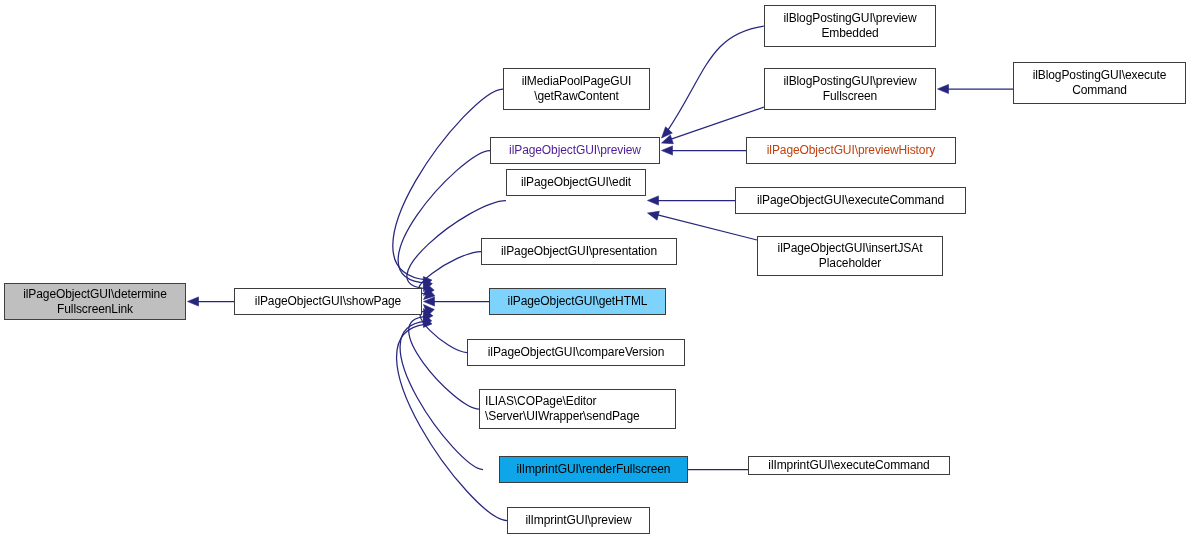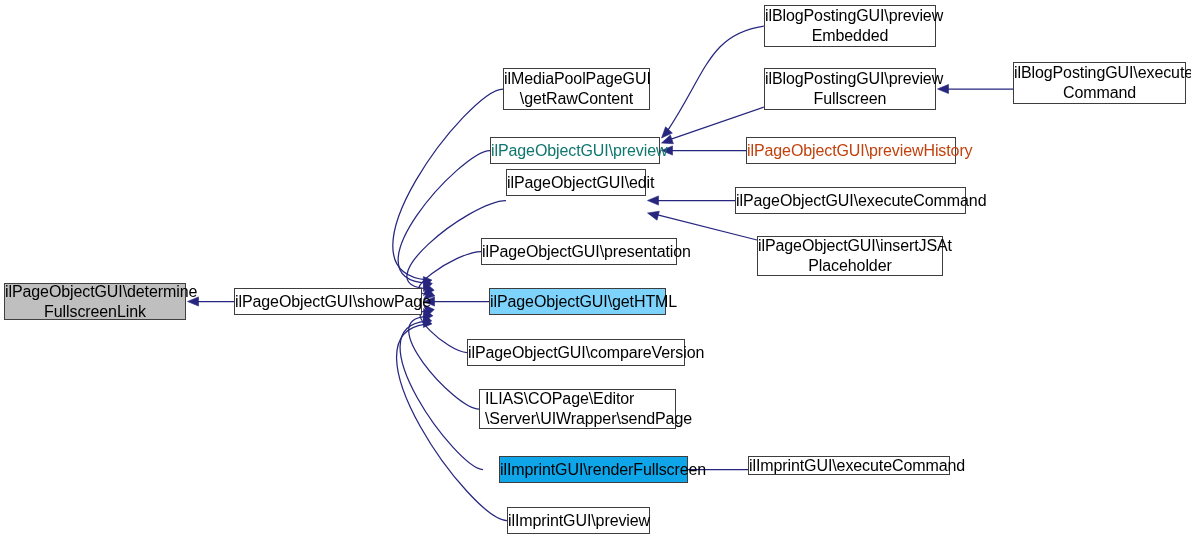--- a/index.html
+++ b/index.html
@@ -12,21 +12,21 @@
   #graph svg{position:absolute;left:0;top:0;width:1191px;height:539px;display:block;}
   .node{
     position:absolute;
     box-sizing:border-box;
     background:#ffffff;
     border:1px solid #3d3d3d;
     display:flex;
     align-items:center;
     justify-content:center;
     text-align:center;
-    font-size:16px;
+    font-size:12px;
     line-height:1.22;
     color:#000000;
     letter-spacing:-0.1px;
     white-space:pre-line;
     z-index:5;
   }
   .node.root{
     background:#bfbfbf;
     border:1px solid #404040;
   }
@@ -76,21 +76,21 @@
       <polygon points="937.5,89 948.5,93.6 948.5,84.4" fill="#26267f" stroke="#26267f" stroke-width="0.6"></polygon>
       <path d="M 748 469.5 L 683 469.5" fill="none" stroke="#26267f" stroke-width="1.25"></path>
       <polygon points="673.5,469.5 684.5,474.1 684.5,464.9" fill="#26267f" stroke="#26267f" stroke-width="0.6"></polygon>
     </svg>
   <div id="node-layer">
       <div class="node root" style="left: 4px; top: 283px; width: 182px; height: 37px; border-color: rgb(64, 64, 64); background: rgb(191, 191, 191); color: rgb(0, 0, 0);"><span class="node-label">ilPageObjectGUI\determine
 FullscreenLink</span></div>
       <div class="node" style="left: 234px; top: 288px; width: 188px; height: 27px; border-color: rgb(61, 61, 61); background: rgb(255, 255, 255); color: rgb(0, 0, 0);"><span class="node-label">ilPageObjectGUI\showPage</span></div>
       <div class="node" style="left: 503px; top: 68px; width: 147px; height: 42px; border-color: rgb(61, 61, 61); background: rgb(255, 255, 255); color: rgb(0, 0, 0);"><span class="node-label">ilMediaPoolPageGUI
 \getRawContent</span></div>
-      <div class="node" style="left: 490px; top: 137px; width: 170px; height: 27px; border-color: rgb(61, 61, 61); background: rgb(255, 255, 255); color: #0f766e;"><span class="node-label">ilPageObjectGUI\preview</span></div>
+      <div class="node" style="left: 490px; top: 137px; width: 170px; height: 27px; border-color: rgb(61, 61, 61); background: rgb(255, 255, 255); color: #4c1d95;"><span class="node-label">ilPageObjectGUI\preview</span></div>
       <div class="node" style="left: 506px; top: 169px; width: 140px; height: 27px; border-color: rgb(61, 61, 61); background: rgb(255, 255, 255); color: rgb(0, 0, 0);"><span class="node-label">ilPageObjectGUI\edit</span></div>
       <div class="node" style="left: 481px; top: 238px; width: 196px; height: 27px; border-color: rgb(61, 61, 61); background: rgb(255, 255, 255); color: rgb(0, 0, 0); text-align: center;"><span class="node-label">ilPageObjectGUI\presentation</span></div>
       <div class="node" style="left: 489px; top: 288px; width: 177px; height: 27px; border-color: rgb(61, 61, 61); background: #7dd3fc; color: rgb(0, 0, 0);"><span class="node-label">ilPageObjectGUI\getHTML</span></div>
       <div class="node" style="left: 467px; top: 339px; width: 218px; height: 27px; border-color: rgb(61, 61, 61); background: rgb(255, 255, 255); color: rgb(0, 0, 0);"><span class="node-label">ilPageObjectGUI\compareVersion</span></div>
       <div class="node leftalign" style="left: 479px; top: 389px; width: 197px; height: 40px; border-color: rgb(61, 61, 61); background: rgb(255, 255, 255); color: rgb(0, 0, 0); justify-content: flex-end;"><span class="node-label">ILIAS\COPage\Editor
 \Server\UIWrapper\sendPage</span></div>
       <div class="node" style="left: 483px; top: 456px; width: 189px; height: 27px; border-color: rgb(61, 61, 61); background: #0ea5e9; color: rgb(0, 0, 0); margin-left: 16px;"><span class="node-label">ilImprintGUI\renderFullscreen</span></div>
       <div class="node" style="left: 507px; top: 507px; width: 143px; height: 27px; border-color: rgb(61, 61, 61); background: rgb(255, 255, 255); color: rgb(0, 0, 0);"><span class="node-label">ilImprintGUI\preview</span></div>
       <div class="node" style="left: 764px; top: 5px; width: 172px; height: 42px; border-color: rgb(61, 61, 61); background: rgb(255, 255, 255); color: rgb(0, 0, 0);"><span class="node-label">ilBlogPostingGUI\preview
 Embedded</span></div>

